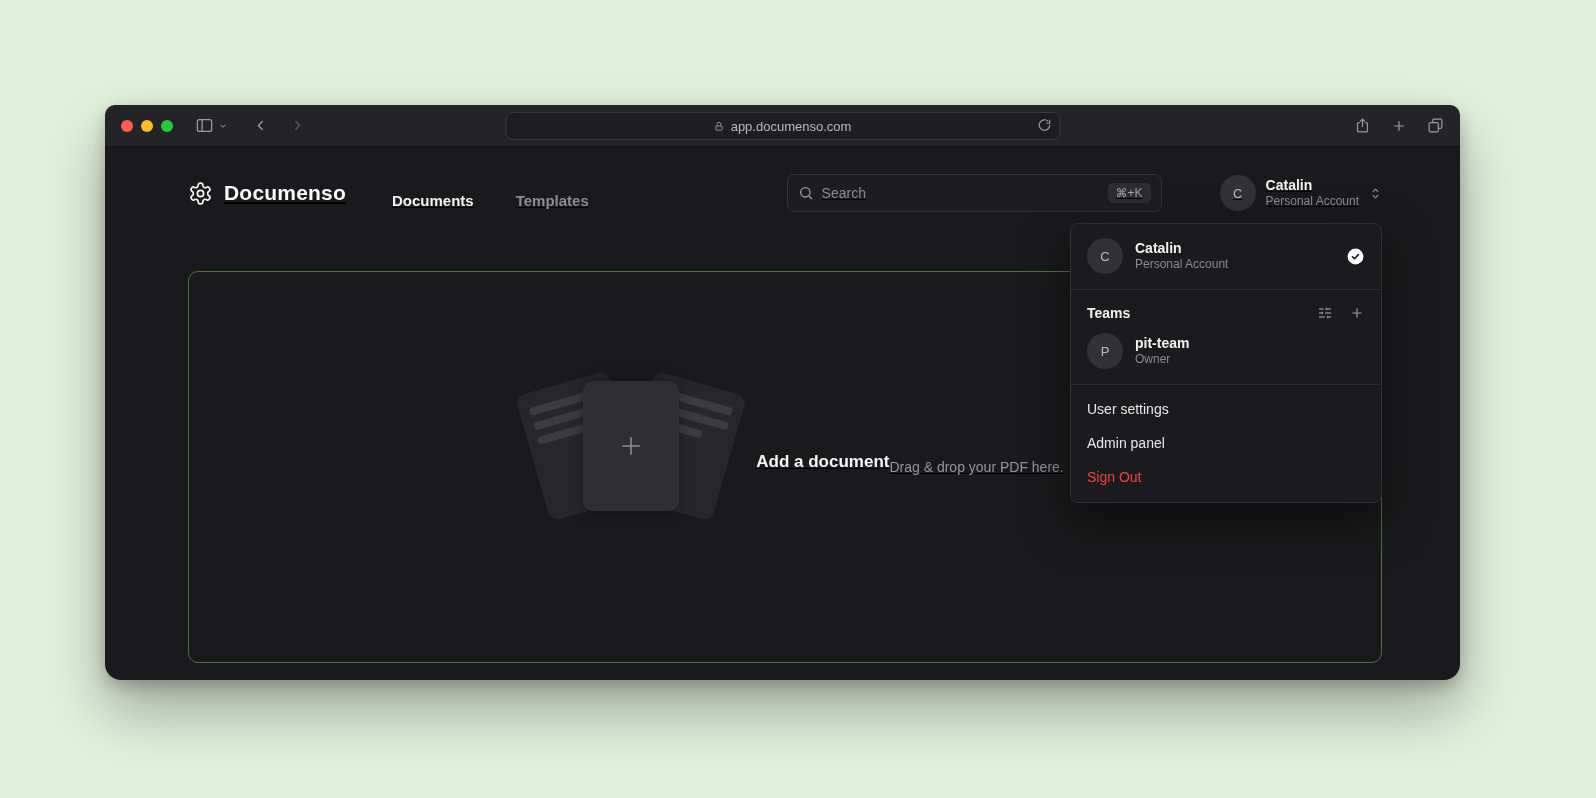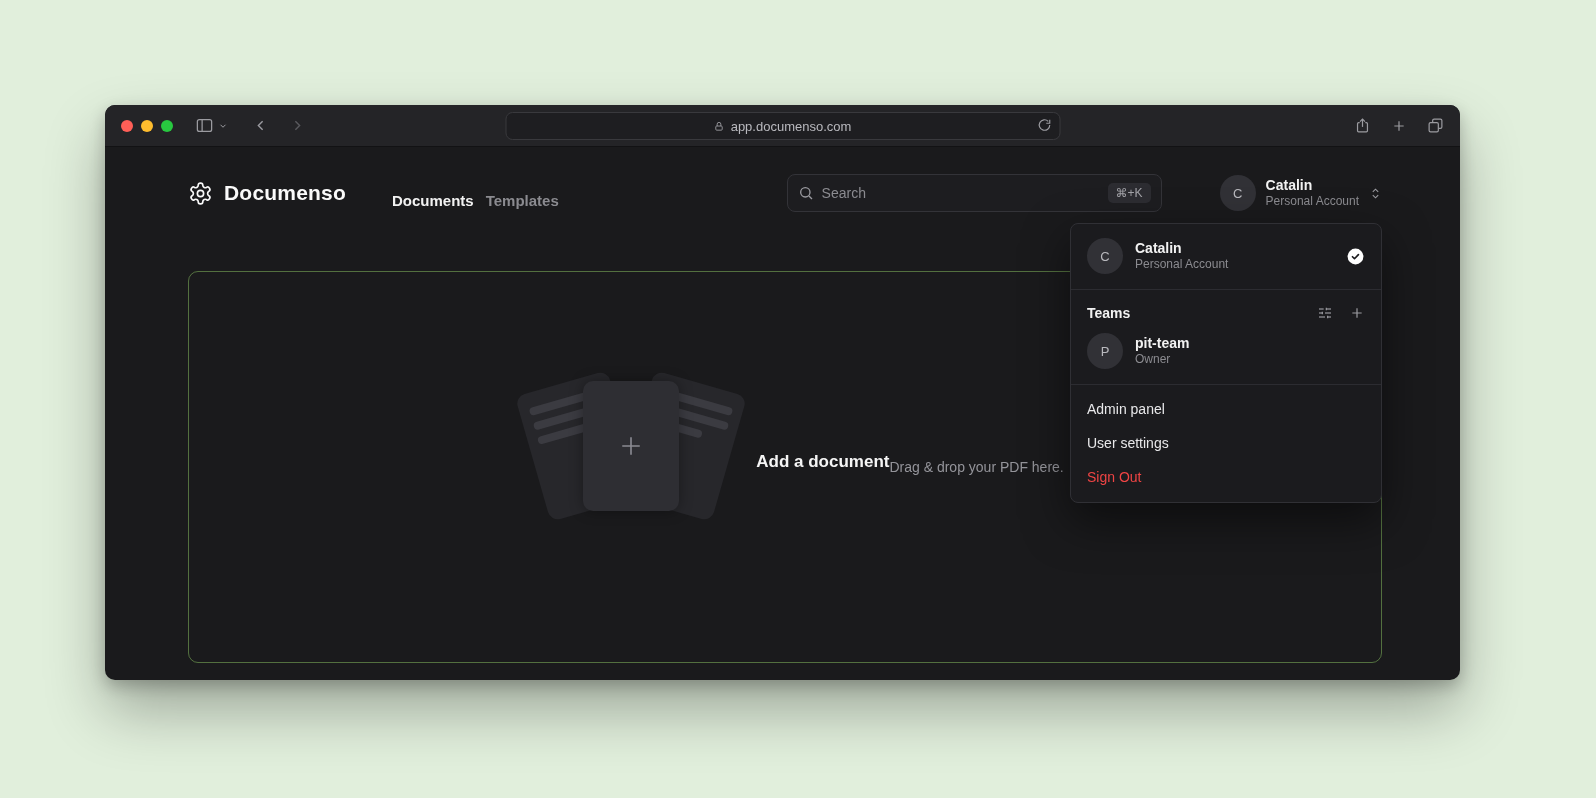--- a/index.html
+++ b/index.html
@@ -1,21 +1,21 @@
 <!DOCTYPE html>
 <html><head>
 <meta charset="utf-8">
 <style>
   * { margin:0; padding:0; box-sizing:border-box; }
   html,body { width:1596px; height:798px; }
   body { background:#e1efdc; font-family:"Liberation Sans",sans-serif; position:relative; overflow:hidden; }
 
   .window { position:absolute; left:105px; top:105px; width:1355px; height:575px;
-            background:#1a1a1c; border-radius:10px;
-            box-shadow:0 30px 60px rgba(0,0,0,.30), 0 6px 16px rgba(0,0,0,.22); }
+            background:#1a1a1c; border-radius:16px;
+            box-shadow:0 30px 60px rgba(0,0,0,.30), 0 6px 16px rgba(0,0,0,.22);text-decoration:underline; }
 
   
   .titlebar { height:42px; background:#242427; border-radius:10px 10px 0 0;
               border-bottom:1px solid #121214; display:flex; align-items:center;
               padding:0 16px; position:relative; }
   .lights { display:flex; gap:8px; }
   .light { width:12px; height:12px; border-radius:50%; cursor:pointer; }
   .light.red { background:#ff5f57; } .light.yellow { background:#febc2e; } .light.green { background:#28c840; }
   .tb-icon { color:#9b9ba0; display:flex; align-items:center; cursor:pointer; }
   .tb-icon.dim { color:#5a5a5e; }
@@ -25,21 +25,21 @@
             border-radius:7px; display:flex; align-items:center; justify-content:center;
             color:#b9b9be; font-size:13px; gap:6px; cursor:text; }
   .urlbar .reload { position:absolute; right:8px; top:5px; }
   .tb-right { position:absolute; right:16px; display:flex; gap:20px; align-items:center; }
 
   
   .app { position:relative; height:533px; color:#e8e8ea; }
   .nav { display:flex; align-items:center; padding:26px 78px 0 83px; height:66px; }
   .brand { display:flex; align-items:flex-start; gap:11px; color:#fafafa; font-size:21px;
            font-weight:700; letter-spacing:.2px; cursor:pointer; }
-  .navlinks { display:flex; gap:12px; margin-left:46px; font-size:15px; font-weight:600;margin-top:14px; }
+  .navlinks { display:flex; gap:42px; margin-left:46px; font-size:15px; font-weight:600;margin-top:14px; }
   .navlink { color:#8b8b90; cursor:pointer; }
   .navlink.active { color:#f2f2f2; }
   .searchbox { margin-left:auto; width:375px; height:38px; border:1px solid #333338;
                border-radius:8px; display:flex; align-items:center; padding:0 10px; gap:8px;
                background:#1d1d20; cursor:text; }
   .search-input { flex:1; background:transparent; border:0; outline:none; color:#e5e5e5; font-size:14px;
                   font-family:"Liberation Sans",sans-serif; }
   .search-input::placeholder { color:#8b8b90; }
   .kbd { background:#2c2c31; color:#a3a3a8; font-size:12px; padding:3px 8px; border-radius:5px; white-space:nowrap; }
   .account { margin-left:58px; display:flex; align-items:center; gap:10px; cursor:pointer; }
@@ -247,22 +247,22 @@
       <div class="menu-item">
         <span class="avatar">P</span>
         <span class="mi-text">
           <div class="mi-name">pit-team</div>
           <div class="mi-sub">Owner</div>
         </span>
       </div>
 
       <div class="divider"></div>
 
+      <div class="simple-item">User settings</div>
       <div class="simple-item">Admin panel</div>
-      <div class="simple-item">User settings</div>
       <div class="simple-item danger">Sign Out</div>
     </div>
 
     <div class="dropzone">
       <div class="cards">
         <div class="card left">
           <div class="stripe"></div>
             <div class="stripe"></div>
             <div class="stripe short"></div>
         </div>

